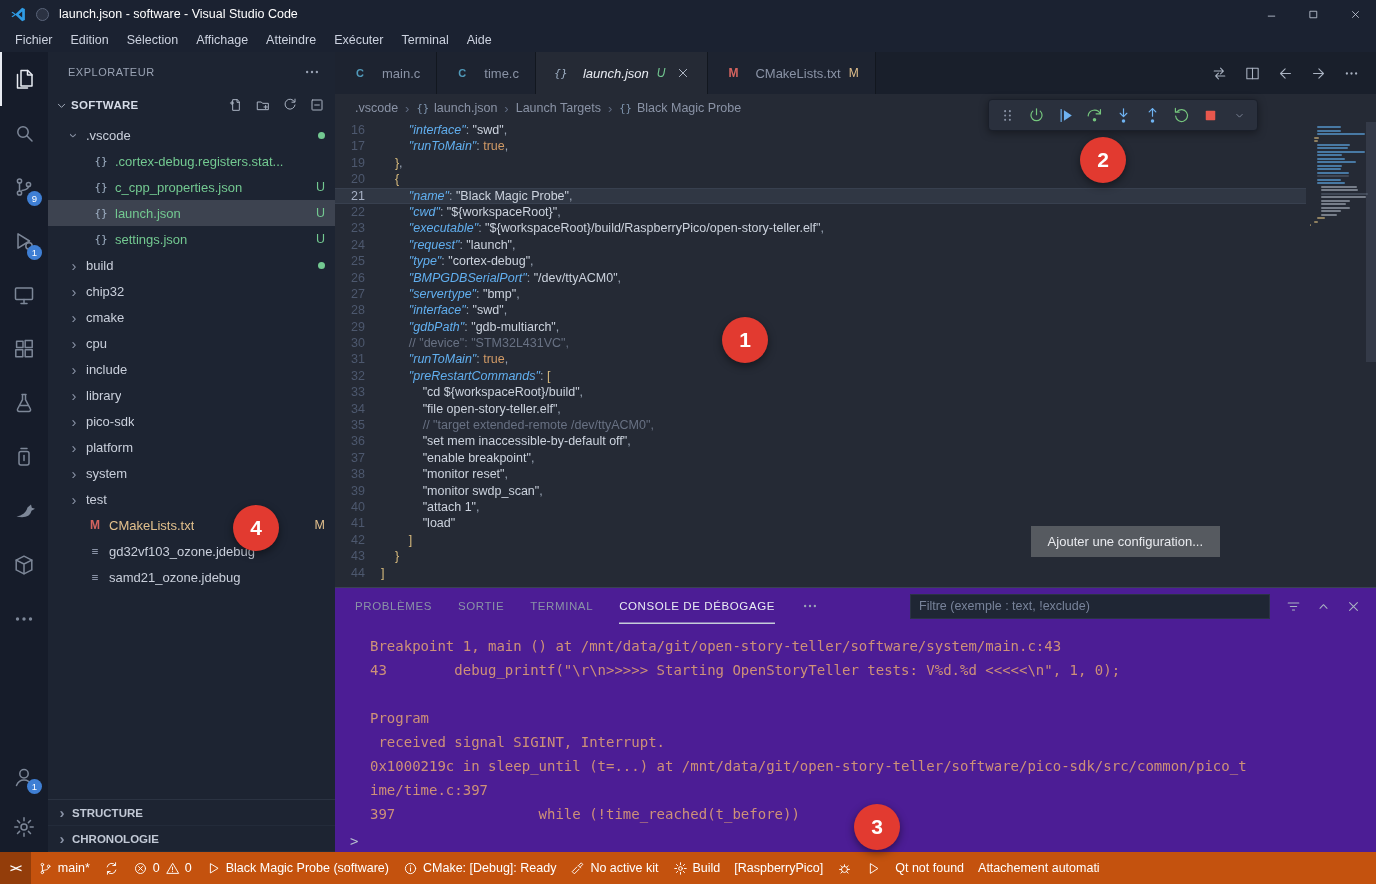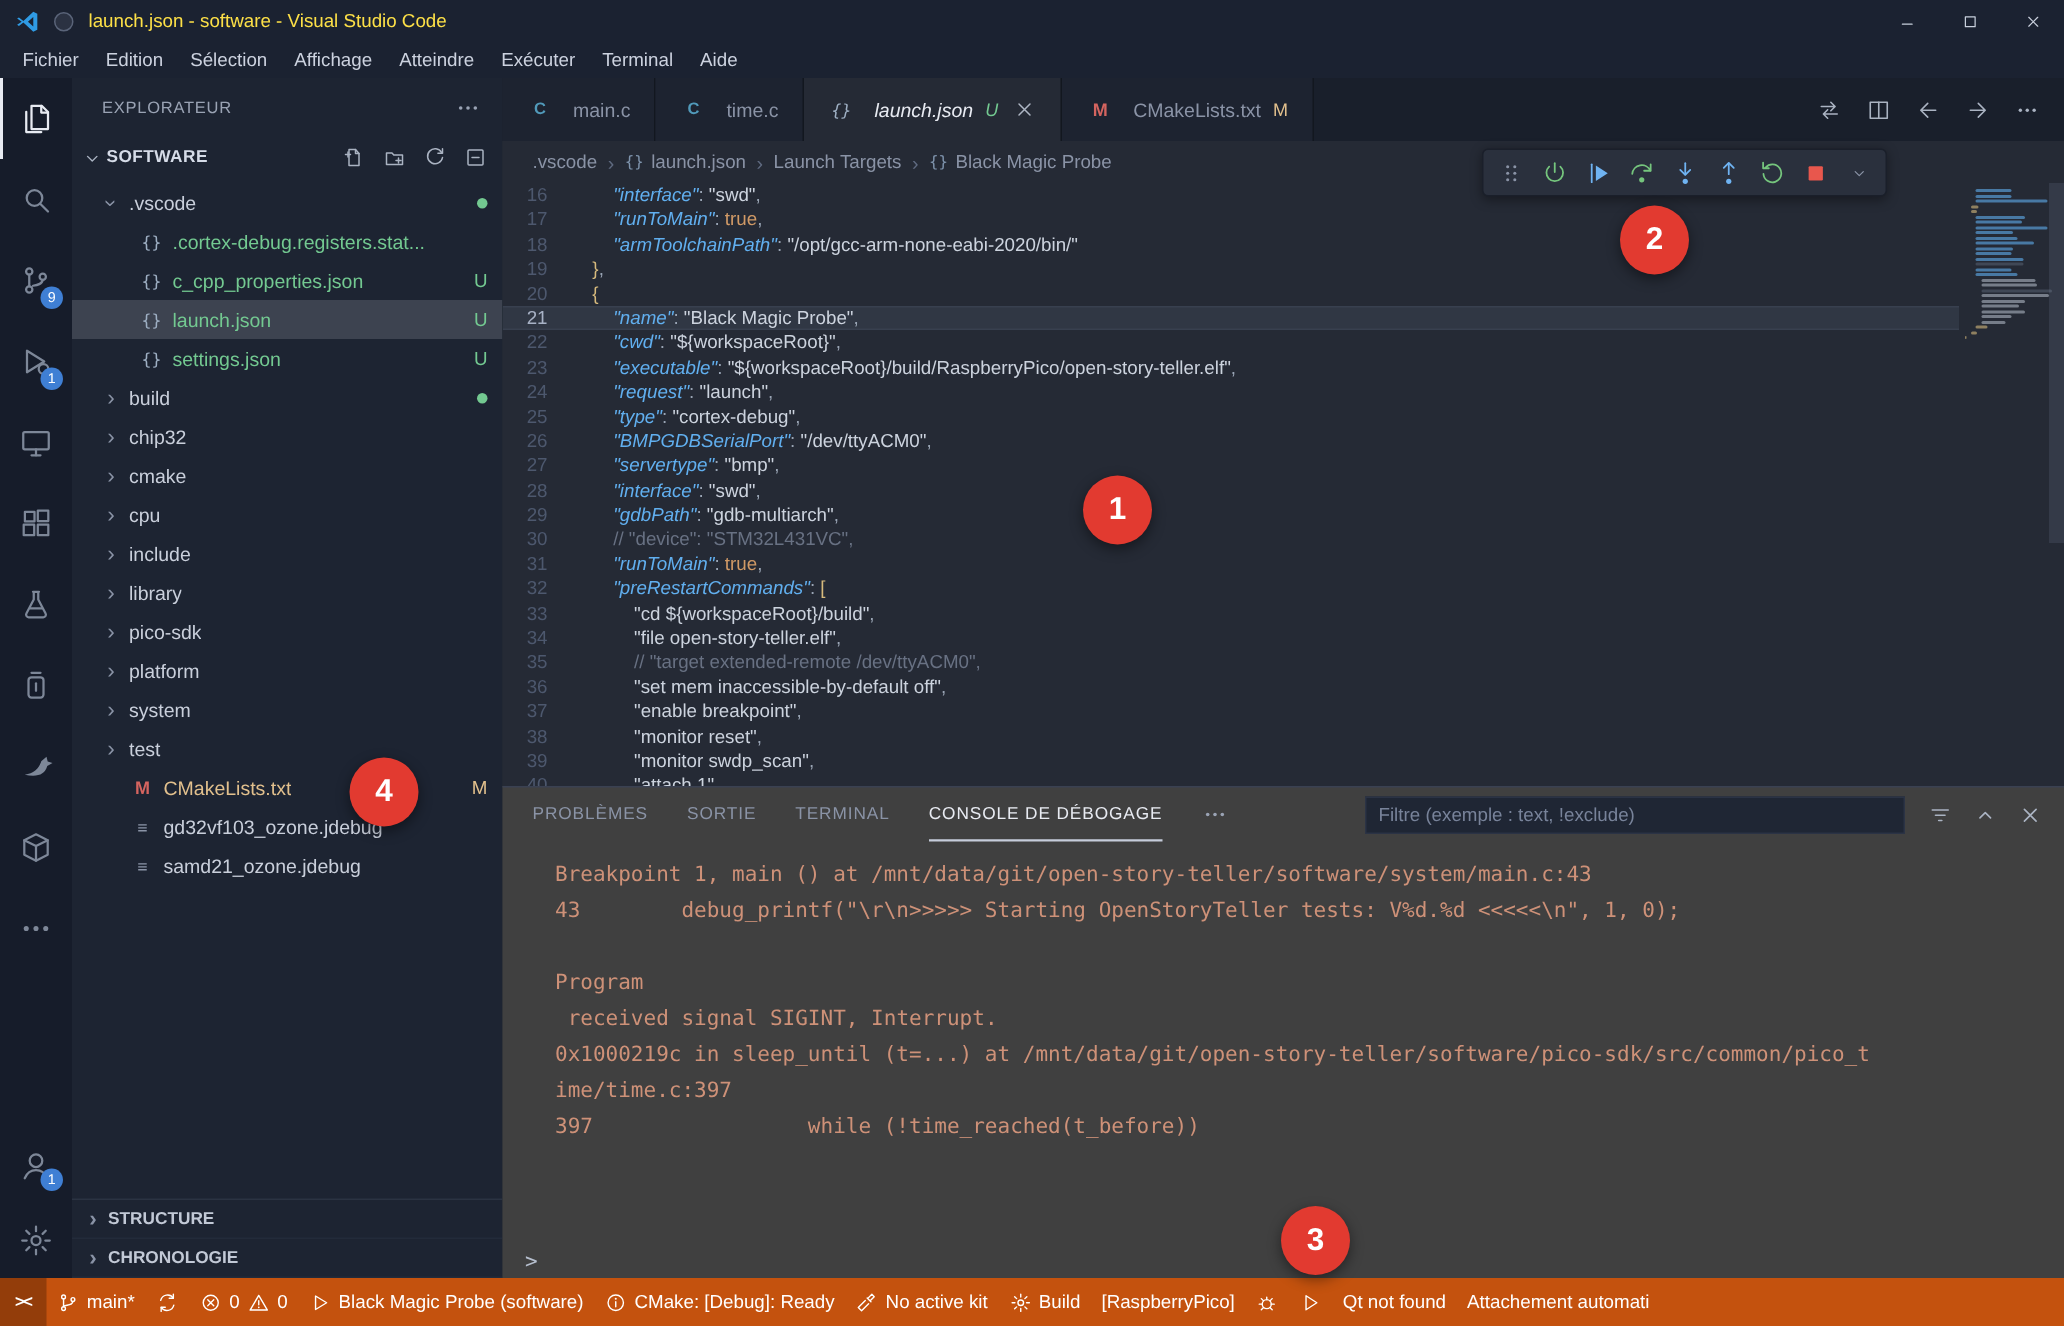--- a/index.html
+++ b/index.html
@@ -10,21 +10,21 @@
   }
   .app{position:relative;width:1376px;height:884px;display:flex;flex-direction:column;overflow:hidden;
        background:#252a35;color:#cfd5e1;font-family:"Liberation Sans",sans-serif;}
   .icn{display:inline-flex;align-items:center;justify-content:center;}
   .icn svg{width:100%;height:100%;}
 
   
   .titlebar{height:28px;background:#1b2231;display:flex;align-items:center;padding-left:10px;flex:none;}
   .logo{width:17px;height:17px;margin-right:9px;}
   .tb-dot{width:13px;height:13px;border-radius:50%;background:#2b3242;border:1px solid #5a6479;margin-right:10px;flex:none;}
-  .tb-title{font-size:12.5px;color:#fde047;white-space:nowrap;}
+  .tb-title{font-size:12.5px;color:#ffffff;white-space:nowrap;}
   .win-controls{margin-left:auto;display:flex;height:100%;}
   .wc{width:42px;display:flex;align-items:center;justify-content:center;color:#c8cfdc;}
   .wc .icn{width:13px;height:13px;}
 
   
   .menubar{height:24px;background:#1b2231;display:flex;align-items:center;padding-left:6px;flex:none;}
   .menu-item{font-size:12.5px;padding:0 9px;color:#ccd2df;white-space:nowrap;}
 
   .body-row{flex:1;display:flex;min-height:0;}
 
@@ -101,21 +101,21 @@
   .tk-c{color:#687183;}
   .tk-p{color:#9aa5b5;}
   .tk-r{color:#d7ba7d;}
   .minimap{position:absolute;top:4px;right:14px;width:52px;display:flex;flex-direction:column;gap:1.5px;opacity:.85;}
   .mm-bar{height:2px;border-radius:1px;opacity:.7;}
   .scrollbar-thumb{position:absolute;right:0;top:0;width:10px;height:240px;background:rgba(140,155,180,.15);}
   .config-btn{position:absolute;right:156px;top:404px;background:#565a60;color:#e8eaee;font-size:13px;
               padding:8px 17px;border:none;font-family:"Liberation Sans",sans-serif;cursor:pointer;text-align:right;}
 
   
-  .panel{height:328px;flex:none;border-top:1px solid #3a4152;display:flex;flex-direction:column;position:relative;background:#404040;}
+  .panel{height:265px;flex:none;border-top:1px solid #3a4152;display:flex;flex-direction:column;position:relative;background:#4c1d95;}
   .panel-bar{height:36px;display:flex;align-items:center;padding:0 14px 0 20px;flex:none;}
   .panel-tab{font-size:11.5px;letter-spacing:.6px;color:#8a93a6;margin-right:26px;height:36px;
              display:flex;align-items:center;white-space:nowrap;}
   .panel-tab.active{color:#e8ebf2;box-shadow:inset 0 -1.5px 0 #c5ccda;}
   .panel-more{width:18px;height:18px;color:#9aa3b4;}
   .panel-filter{margin-left:auto;width:360px;height:25px;background:#1f2634;border:1px solid #2b3345;color:#cfd5e1;
                 font-size:12.5px;padding:0 8px;font-family:"Liberation Sans",sans-serif;outline:none;}
   .panel-filter::placeholder{color:#78839a;}
   .panel-actions{display:flex;gap:13px;align-items:center;margin-left:15px;color:#aab3c2;}
   .panel-actions .act{width:17px;height:17px;display:inline-flex;}
@@ -588,24 +588,20 @@
 
       <div class="editor">
         <div id="codeLines" class="code-lines">
             <div class="cl">
               <span class="ln">16</span>
               <span class="ct"><span class="tk-w">        </span><span class="tk-k">"interface"</span><span class="tk-p">: </span><span class="tk-s">"swd"</span><span class="tk-p">,</span></span>
             </div>
             <div class="cl">
               <span class="ln">17</span>
               <span class="ct"><span class="tk-w">        </span><span class="tk-k">"runToMain"</span><span class="tk-p">: </span><span class="tk-b">true</span><span class="tk-p">,</span></span>
-            </div>
-            <div class="cl">
-              <span class="ln">18</span>
-              <span class="ct"><span class="tk-w">        </span><span class="tk-k">"armToolchainPath"</span><span class="tk-p">: </span><span class="tk-s">"/opt/gcc-arm-none-eabi-2020/bin/"</span></span>
             </div>
             <div class="cl">
               <span class="ln">19</span>
               <span class="ct"><span class="tk-w">    </span><span class="tk-r">}</span><span class="tk-p">,</span></span>
             </div>
             <div class="cl">
               <span class="ln">20</span>
               <span class="ct"><span class="tk-w">    </span><span class="tk-r">{</span></span>
             </div>
             <div class="cl cur">

